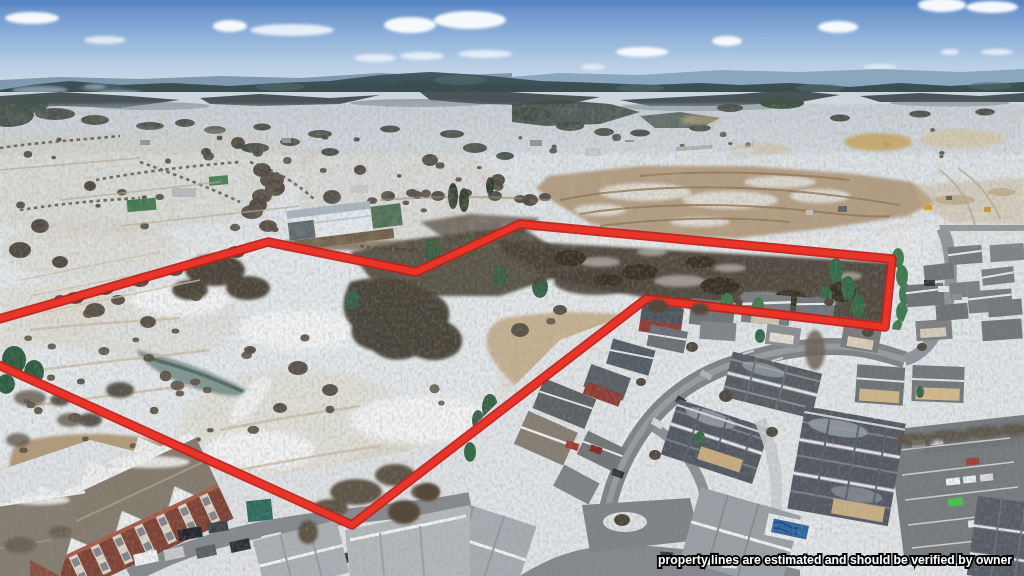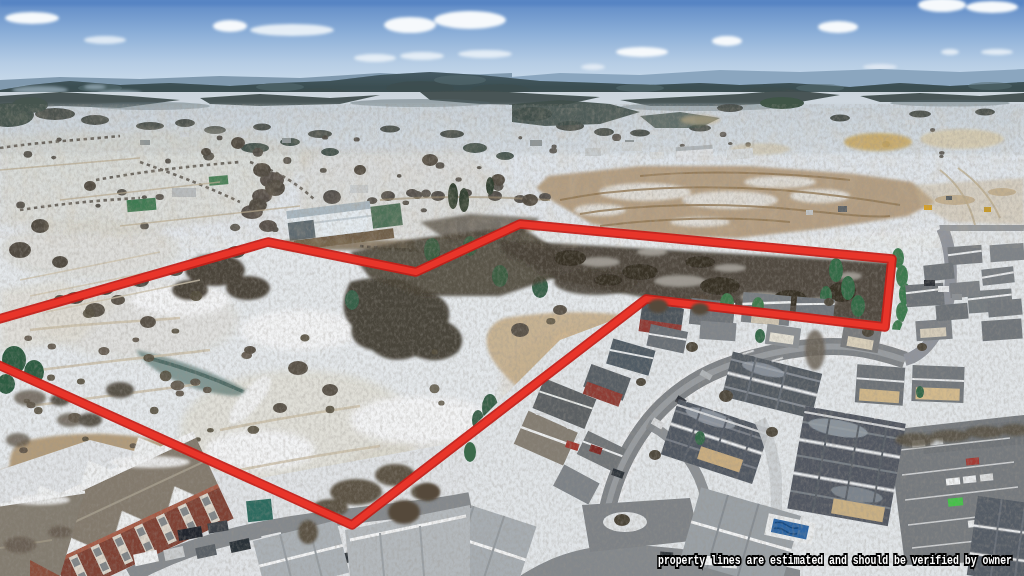--- a/index.html
+++ b/index.html
@@ -1,16 +1,16 @@
 <!DOCTYPE html>
 <html><head>
 <meta charset="utf-8">
 <style>
 html,body{margin:0;padding:0;background:#000;}
-#stage{width:1024px;height:576px;overflow:hidden;position:relative;font-family:Liberation Mono, monospace;}
+#stage{width:1024px;height:576px;overflow:hidden;position:relative;font-family:Liberation Sans, sans-serif;}
 </style>
 </head>
 <body>
 <div id="stage">
 <svg width="1024" height="576" viewBox="0 0 1024 576">
 <defs>
 <linearGradient id="sky" x1="0" y1="0" x2="0" y2="1">
 <stop offset="0" stop-color="#5d89c6"></stop>
 <stop offset="0.4" stop-color="#8cafd8"></stop>
 <stop offset="0.75" stop-color="#b6cde5"></stop>

